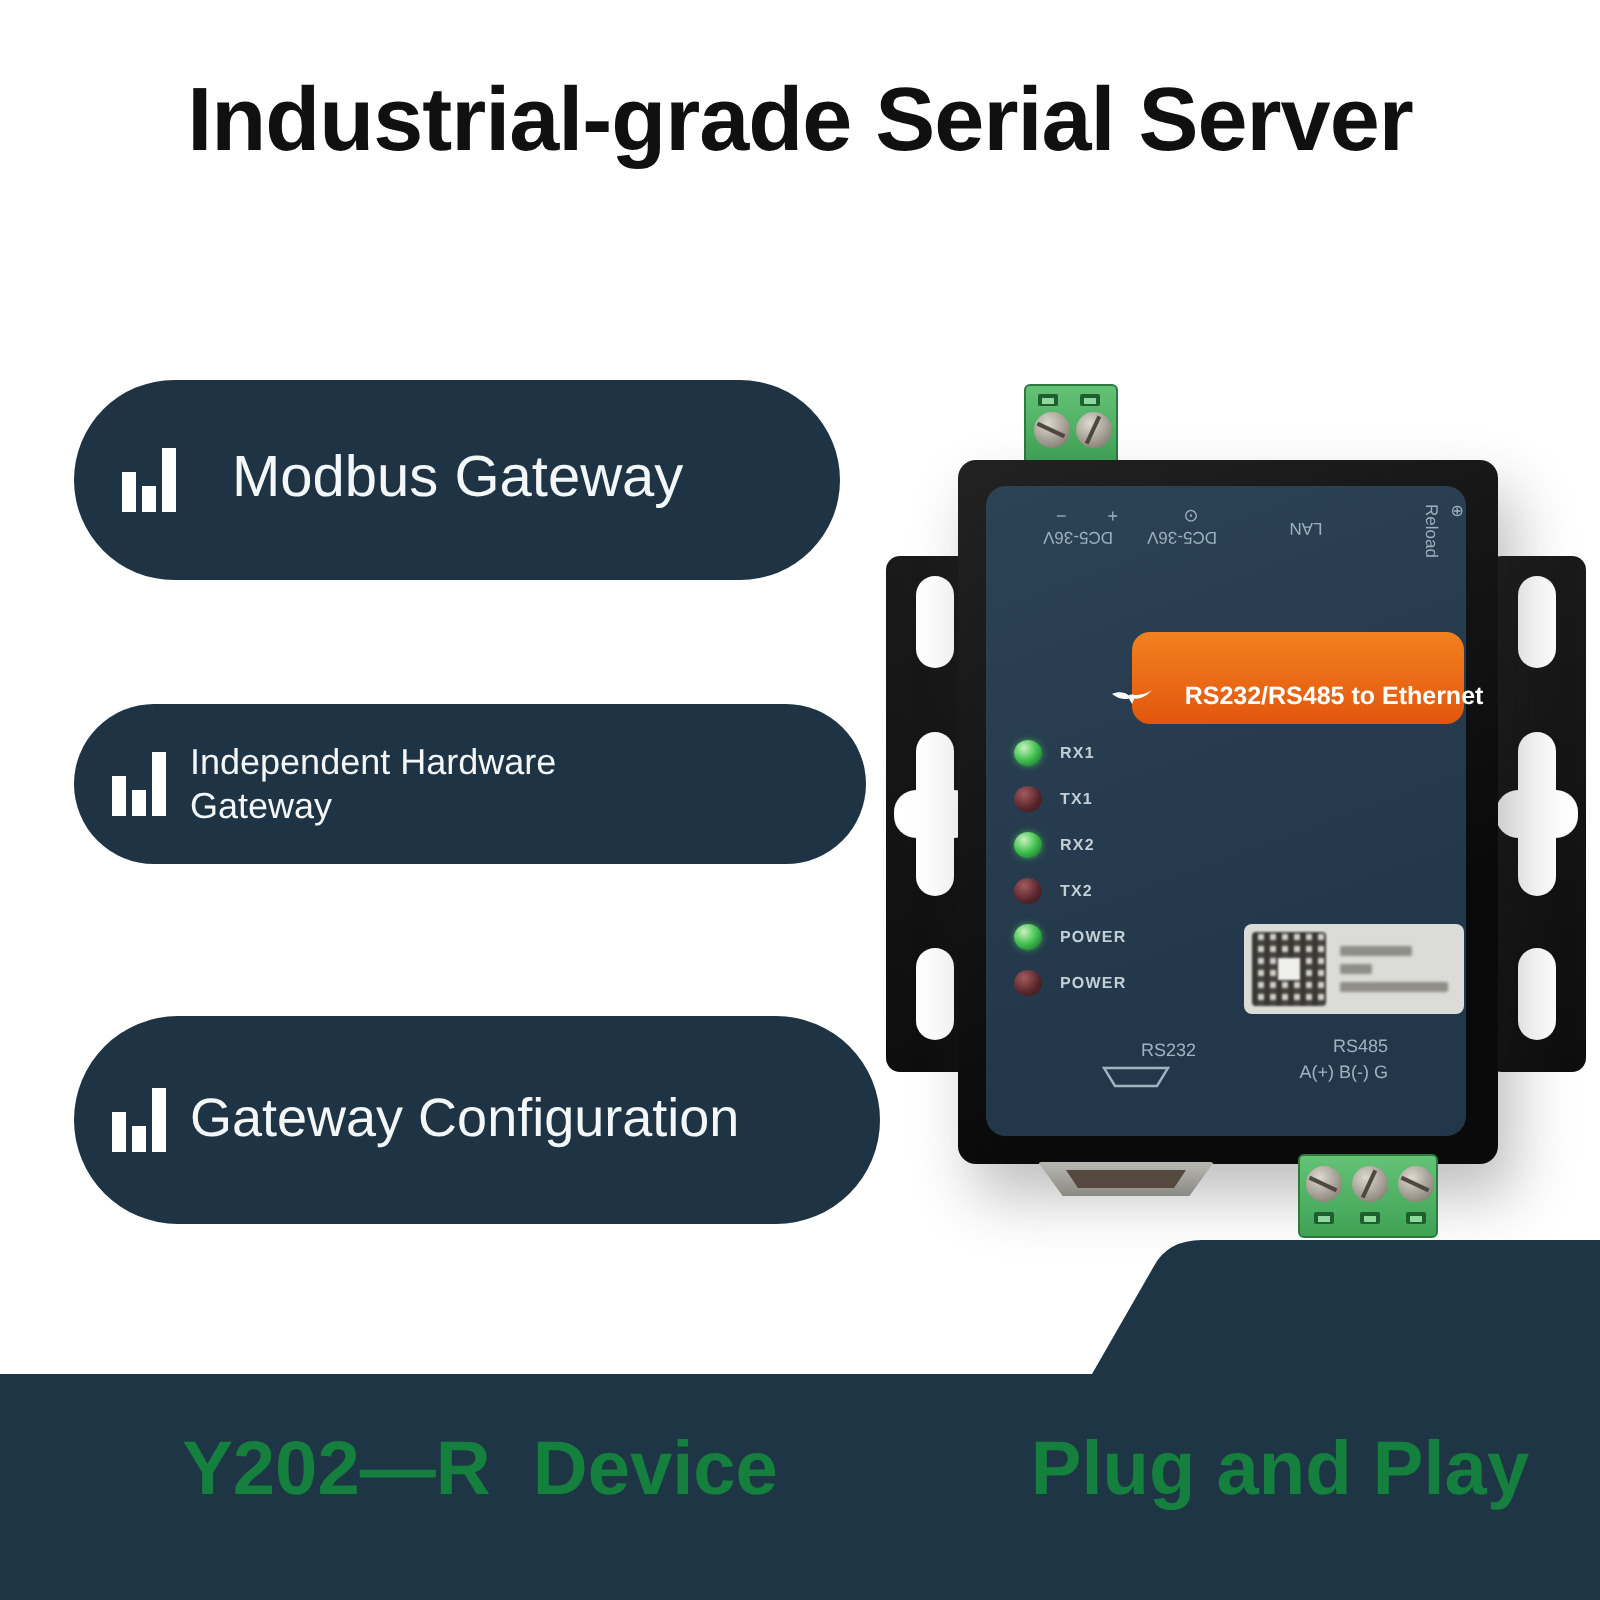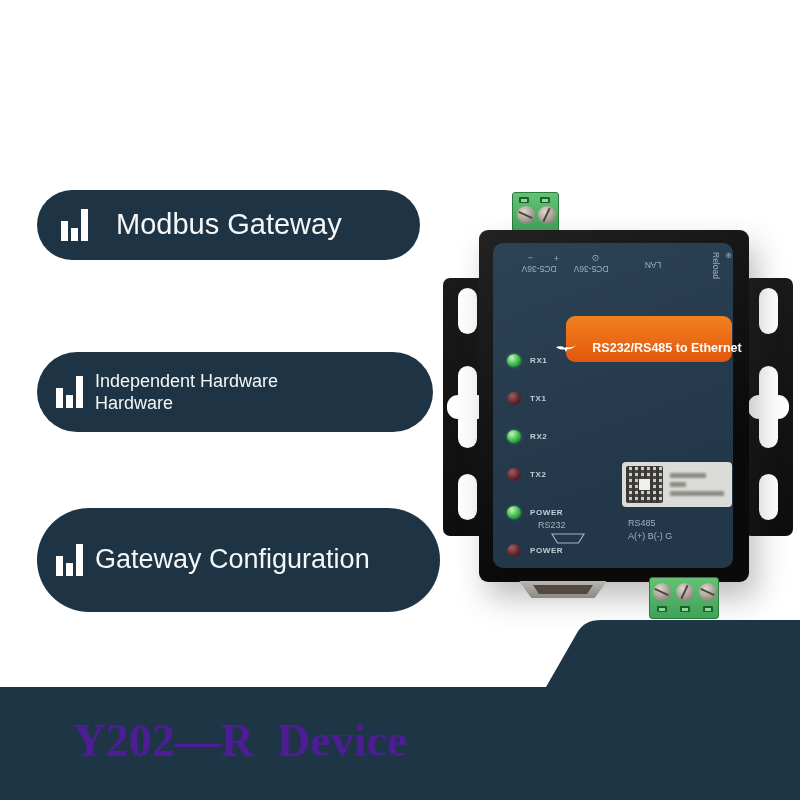--- a/index.html
+++ b/index.html
@@ -8,21 +8,21 @@
 
   
   .title{position:absolute;top:34px;left:0;width:800px;text-align:center;
          font-size:45px;font-weight:700;color:#101010;letter-spacing:-.5px;}
   .subtitle{position:absolute;top:100px;left:0;width:800px;text-align:center;
          font-size:27px;font-weight:400;color:#1c1c1c;}
 
   
   .feature{position:absolute;background:#1e3444;border-radius:60px;color:#f4f7f8;
            display:flex;align-items:center;box-sizing:border-box;}
-  .f1{left:37px;top:190px;width:383px;height:70px;padding-left:24px;gap:28px;font-size:29px;}
+  .f1{left:37px;top:190px;width:383px;height:100px;padding-left:24px;gap:28px;font-size:29px;}
   .f2{left:37px;top:352px;width:396px;height:80px;padding-left:19px;gap:12px;font-size:18px;}
   .f3{left:37px;top:508px;width:403px;height:104px;padding-left:19px;gap:12px;font-size:27px;}
   .ftext{line-height:1.24;}
   .ftext span{display:block;}
   .bars{display:flex;align-items:flex-end;gap:3px;flex:0 0 auto;}
   .bars i{display:block;background:#fff;width:7px;}
   .bars .b1{height:20px;} .bars .b2{height:13px;} .bars .b3{height:32px;}
 
   
   .device{position:absolute;left:440px;top:185px;width:360px;height:450px;}
@@ -67,83 +67,84 @@
   .reload{position:absolute;right:12px;top:9px;color:#9cb1bd;font-size:8.5px;
           writing-mode:vertical-rl;}
   .reload-sym{position:absolute;top:-1px;right:-11px;font-size:8px;writing-mode:horizontal-tb;}
 
   .banner{position:absolute;left:73px;top:73px;width:166px;height:46px;border-radius:9px;
           background:linear-gradient(180deg,#f2811f,#e2560e);display:flex;align-items:flex-end;
           justify-content:center;gap:16px;padding-bottom:7px;box-sizing:border-box;}
   .banner-text{color:#fff;font-size:12.5px;font-weight:700;white-space:nowrap;}
   .bird{width:20px;height:9px;margin-bottom:2px;flex:0 0 auto;}
 
-  .leds{position:absolute;left:14px;top:111px;display:flex;flex-direction:column;gap:25px;}
+  .leds{position:absolute;left:14px;top:127px;display:flex;flex-direction:column;gap:10px;}
   .led-row{display:flex;align-items:center;gap:9px;height:13px;}
   .led{width:14px;height:13px;border-radius:50%;flex:0 0 auto;}
   .led[data-state="green"]{background:radial-gradient(circle at 36% 30%,#c8f3bd,#3fbf4e 50%,#17672a 95%);
        box-shadow:0 0 3px rgba(70,200,90,.7);}
   .led[data-state="red"]{background:radial-gradient(circle at 36% 30%,#a35a5e,#56242b 60%,#38151a 95%);}
   .led-label{font-size:8px;font-weight:700;letter-spacing:.6px;color:#c2cfd7;}
 
   .sticker{position:absolute;left:129px;top:219px;width:110px;height:45px;background:#dbdbd7;
            border-radius:4px;display:flex;align-items:center;gap:7px;padding:4px;box-sizing:border-box;}
   .qr{position:relative;width:37px;height:37px;border-radius:2px;flex:0 0 auto;filter:blur(.6px);
       background:
         repeating-linear-gradient(0deg,rgba(58,56,52,.9) 0 3px,transparent 3px 6px),
         repeating-linear-gradient(90deg,#3a3834 0 3px,#cfcdc6 3px 6px);}
   .qr::after{content:"";position:absolute;left:13px;top:13px;width:11px;height:11px;background:#efefec;}
   .sticker-lines{display:flex;flex-direction:column;gap:4.5px;filter:blur(.9px);}
   .sticker-lines i{display:block;height:4.5px;background:#8e8e87;border-radius:1px;}
   .sticker-lines .l1{width:36px;} .sticker-lines .l2{width:16px;} .sticker-lines .l3{width:54px;}
 
-  .port-label{position:absolute;color:#9fb4c0;font-size:9px;text-align:left;line-height:1.4;}
+  .port-label{position:absolute;color:#9fb4c0;font-size:9px;text-align:right;line-height:1.4;}
   .p232{left:45px;top:276px;width:60px;}
-  .p485{left:135px;top:274px;width:80px;}
+  .p485{left:121px;top:274px;width:80px;}
   .db9-outline{display:block;margin:1px auto 0;}
 
   .db9{position:absolute;left:79px;top:396px;width:88px;height:17px;
        background:linear-gradient(180deg,#b9b7b2,#8b8984);border-radius:2px;
        clip-path:polygon(0 0,100% 0,86% 100%,14% 100%);}
   .db9::after{content:"";position:absolute;left:14px;top:4px;width:60px;height:9px;background:#55483e;
        clip-path:polygon(0 0,100% 0,90% 100%,10% 100%);}
 
   
   .footer-svg{position:absolute;left:0;top:620px;}
-  .footer-text{position:absolute;color:#4c1d95;font-size:46px;font-weight:600;text-align:center;
-               white-space:pre;font-family:Liberation Serif, serif;}
+  .footer-text{position:absolute;color:#15803d;font-size:38px;font-weight:600;text-align:center;
+               white-space:pre;}
   .footer-left{left:55px;top:714px;width:370px;}
   .footer-right{left:490px;top:714px;width:300px;}
 </style>
 </head>
 <body>
 
 <div class="stage">
 
+  <div class="title">Industrial-grade Serial Server</div>
 
   <div class="feature f1">
     <span class="bars">
         <i class="b1"></i>
         <i class="b2"></i>
         <i class="b3"></i>
       </span>
     <span class="ftext">
       <span>Modbus Gateway</span>
         <span></span>
     </span>
   </div>
   <div class="feature f2">
     <span class="bars">
         <i class="b1"></i>
         <i class="b2"></i>
         <i class="b3"></i>
       </span>
     <span class="ftext">
       <span>Independent Hardware</span>
-        <span>Hardware</span>
+        <span>Gateway</span>
     </span>
   </div>
   <div class="feature f3">
     <span class="bars">
         <i class="b1"></i>
         <i class="b2"></i>
         <i class="b3"></i>
       </span>
     <span class="ftext">
         <span>Gateway Configuration</span>
@@ -259,14 +260,15 @@
       <span class="vent v1"></span>
       <span class="vent v2"></span>
       <span class="vent v3"></span>
     </div>
   </div>
 
   <svg class="footer-svg" width="800" height="180" viewBox="0 0 800 180">
     <path d="M0 67 L546 67 L577 13 Q584 0 601 0 L800 0 L800 180 L0 180 Z" fill="#1e3546"></path>
   </svg>
   <div class="footer-text footer-left">Y202—R  Device</div>
+  <div class="footer-text footer-right">Plug and Play</div>
 
 </div>
 
 </body></html>

